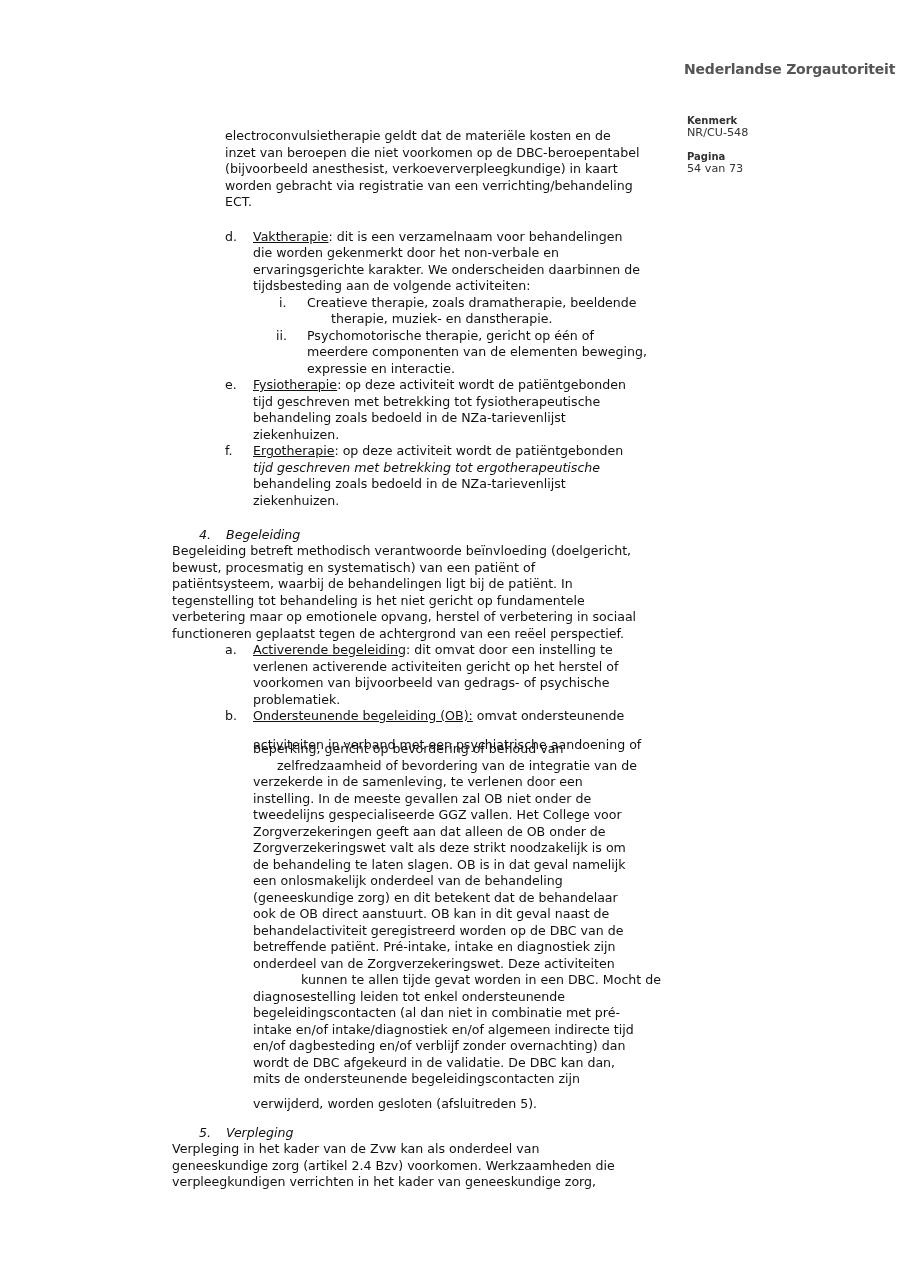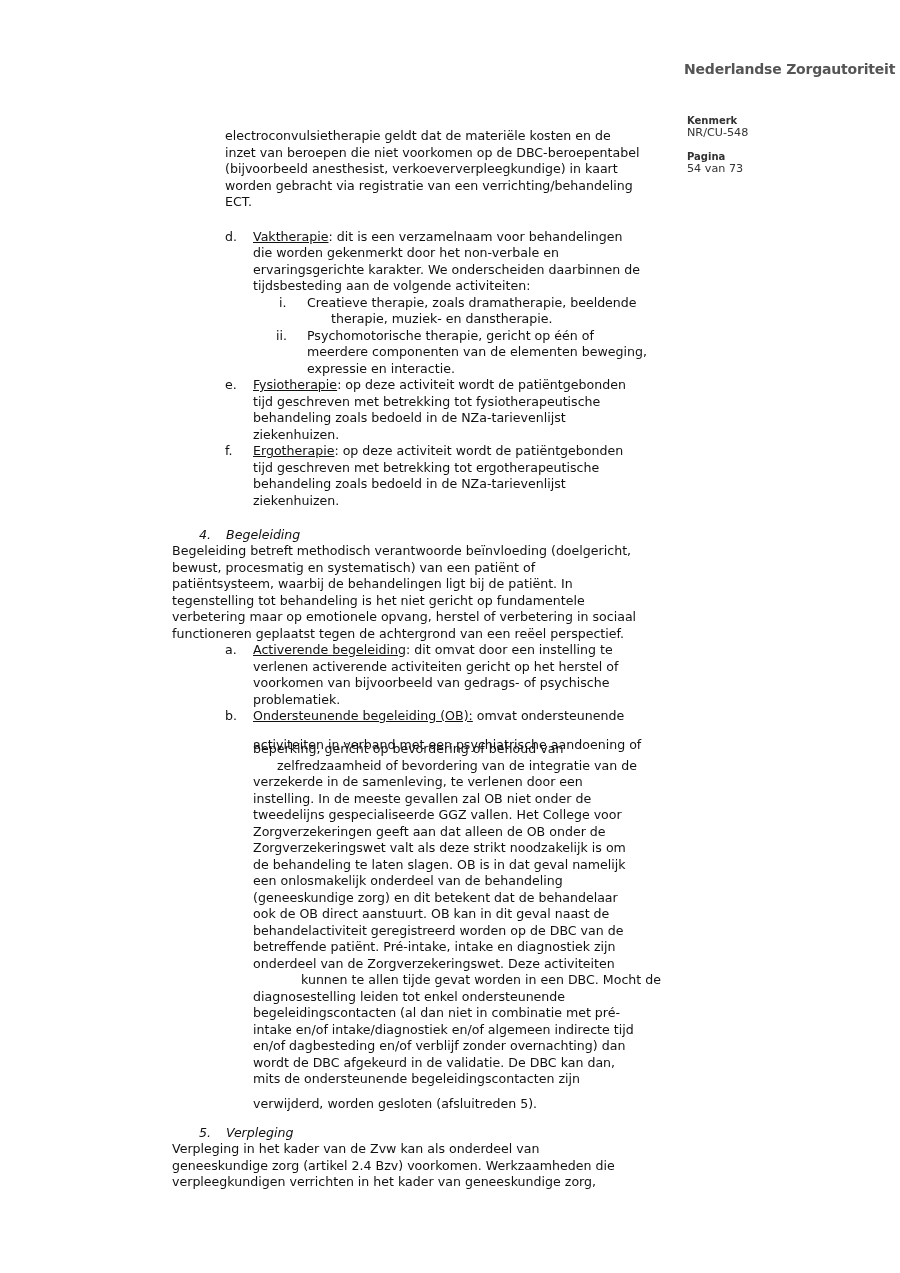--- a/index.html
+++ b/index.html
@@ -57,21 +57,21 @@
   <div class="line" style="left:225px; top:377px;">e.</div>
   <div class="line" style="left:253px; top:377px;"><span class="u">Fysiotherapie</span><span>: op deze activiteit wordt de patiëntgebonden</span></div>
   <div class="line" style="left:253px; top:394px;text-align:right;">tijd geschreven met betrekking tot fysiotherapeutische</div>
   <div class="line" style="left:253px; top:410px;">behandeling zoals bedoeld in de NZa-tarievenlijst</div>
   <div class="line" style="left:253px; top:427px;">ziekenhuizen.</div>
 </div>
 
 <div>
   <div class="line" style="left:225px; top:443px;">f.</div>
   <div class="line" style="left:253px; top:443px;"><span class="u">Ergotherapie</span><span>: op deze activiteit wordt de patiëntgebonden</span></div>
-  <div class="line" style="left:253px; top:460px;">tijd geschreven met betrekking tot ergotherapeutische</div>
+  <div class="line" style="left:253px; top:460px;font-style:italic;">tijd geschreven met betrekking tot ergotherapeutische</div>
   <div class="line" style="left:253px; top:476px;">behandeling zoals bedoeld in de NZa-tarievenlijst</div>
   <div class="line" style="left:253px; top:493px;">ziekenhuizen.</div>
 </div>
 
 <div>
   <div class="line it" style="left:199px; top:527px;">4.</div>
   <div class="line it" style="left:226px; top:527px;">Begeleiding</div>
   <div class="line" style="left:172px; top:543px;">Begeleiding betreft methodisch verantwoorde beïnvloeding (doelgericht,</div>
   <div class="line" style="left:172px; top:560px;">bewust, procesmatig en systematisch) van een patiënt of</div>
   <div class="line" style="left:172px; top:576px;">patiëntsysteem, waarbij de behandelingen ligt bij de patiënt. In</div>

